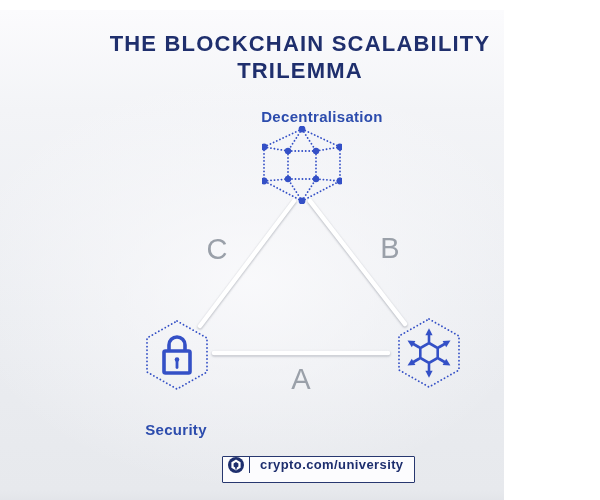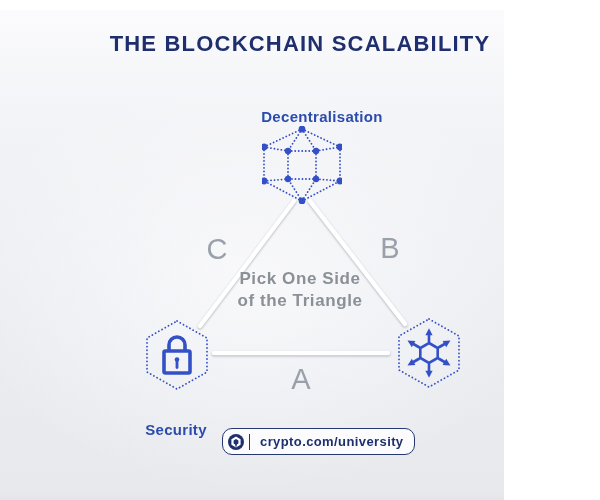--- a/index.html
+++ b/index.html
@@ -37,42 +37,43 @@
     text-align:center;width:40px;line-height:30px;
   }
   .side-c{left:197px;top:224px;}
   .side-b{left:370px;top:223px;}
   .side-a{left:281px;top:354px;}
   .center-text{
     position:absolute;top:258px;left:150px;width:300px;text-align:center;
     color:#8a9096;font-size:17px;font-weight:600;letter-spacing:.6px;line-height:22px;
   }
   .badge{
-    position:absolute;left:222px;top:418px;height:27px;
-    display:flex;align-items:center;
-    background:#fcfcfe;border:1.5px solid #27376f;border-radius:10px;
+    position:absolute;left:222px;top:446px;height:27px;
+    display:flex;align-items:flex-start;
+    background:#fcfcfe;border:1.5px solid #27376f;border-radius:1px;
     box-sizing:border-box;
   }
   .badge-logo-cell{
     display:flex;align-items:center;justify-content:center;
     width:26px;border-right:1.5px solid #27376f;
   }
   .badge-text{
     display:flex;align-items:center;padding:0 10px;
     color:#1e2f6e;font-size:13px;font-weight:700;letter-spacing:.4px;
   }
   .bottom-edge{position:absolute;left:0;bottom:0;width:600px;height:3px;background:#c9ccd3;opacity:.55;}
 </style>
 </head>
 <body>
 
 <div class="stage">
 
   <div class="title">
     <div>THE BLOCKCHAIN SCALABILITY</div>
+    <div>TRILEMMA</div>
   </div>
 
   <div class="node-label label-decent">Decentralisation</div>
 
   <svg class="triangle-svg" viewBox="0 0 600 500">
     <g style="filter:drop-shadow(0 1.5px 1.2px rgba(120,126,138,.55));">
       <line class="tri-line" x1="294" y1="191" x2="200" y2="316"></line>
       <line class="tri-line" x1="310" y1="191" x2="405" y2="314"></line>
       <line class="tri-line" x1="214" y1="343" x2="388" y2="343"></line>
     </g>
@@ -98,24 +99,20 @@
         <circle cx="54" cy="25" r="3.2"></circle>
       <circle cx="26" cy="53" r="3.2"></circle>
         <circle cx="54" cy="53" r="3.2"></circle>
     </g>
   </svg>
 
   <div class="side-label side-c">C</div>
   <div class="side-label side-b">B</div>
   <div class="side-label side-a">A</div>
 
-  <div class="center-text">
-    <div>Pick One Side</div>
-    <div>of the Triangle</div>
-  </div>
 
   <svg class="icon-box icon-security" viewBox="0 0 66 72">
     <path d="M33 2 L63 19 L63 53 L33 70 L3 53 L3 19 Z" fill="none" stroke="#3450c6" stroke-width="1.8" stroke-dasharray="0.1 3.6" stroke-linecap="round"></path>
     <path d="M25 32 L25 26 A 8 8 0 0 1 41 26 L41 32" fill="none" stroke="#3450c6" stroke-width="3.6" stroke-linejoin="round"></path>
     <rect x="20" y="32" width="26" height="22" rx="1.5" fill="none" stroke="#3450c6" stroke-width="3.6"></rect>
     <circle cx="33" cy="40.5" r="2.3" fill="#3450c6"></circle>
     <line x1="33" y1="42.5" x2="33" y2="48.5" stroke="#3450c6" stroke-width="2.8" stroke-linecap="round"></line>
   </svg>
 
   <svg class="icon-box icon-scalability" viewBox="0 0 66 72">

